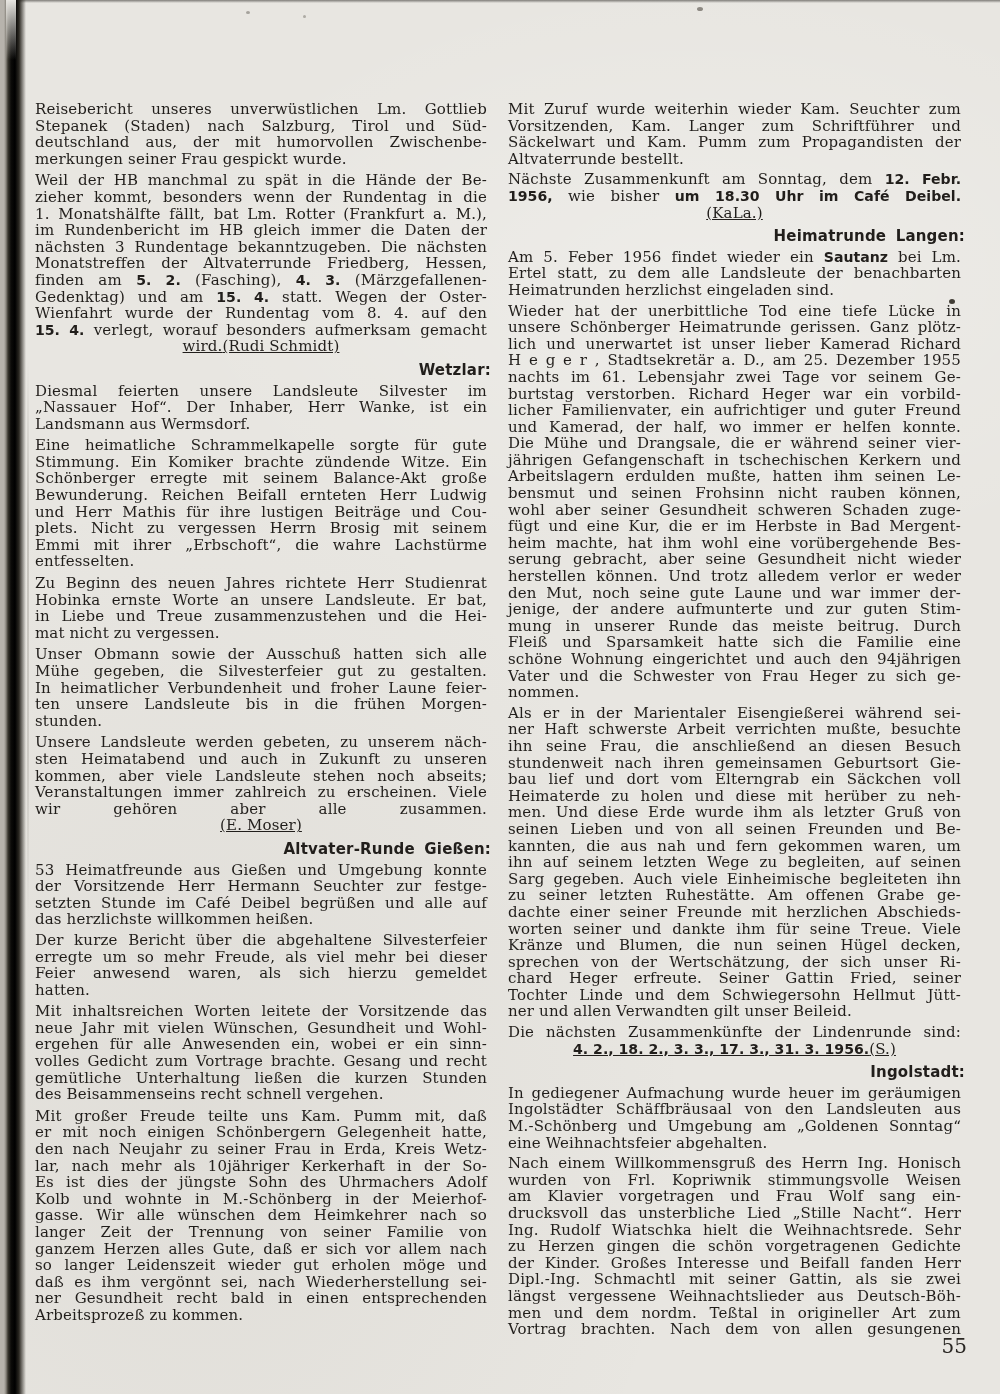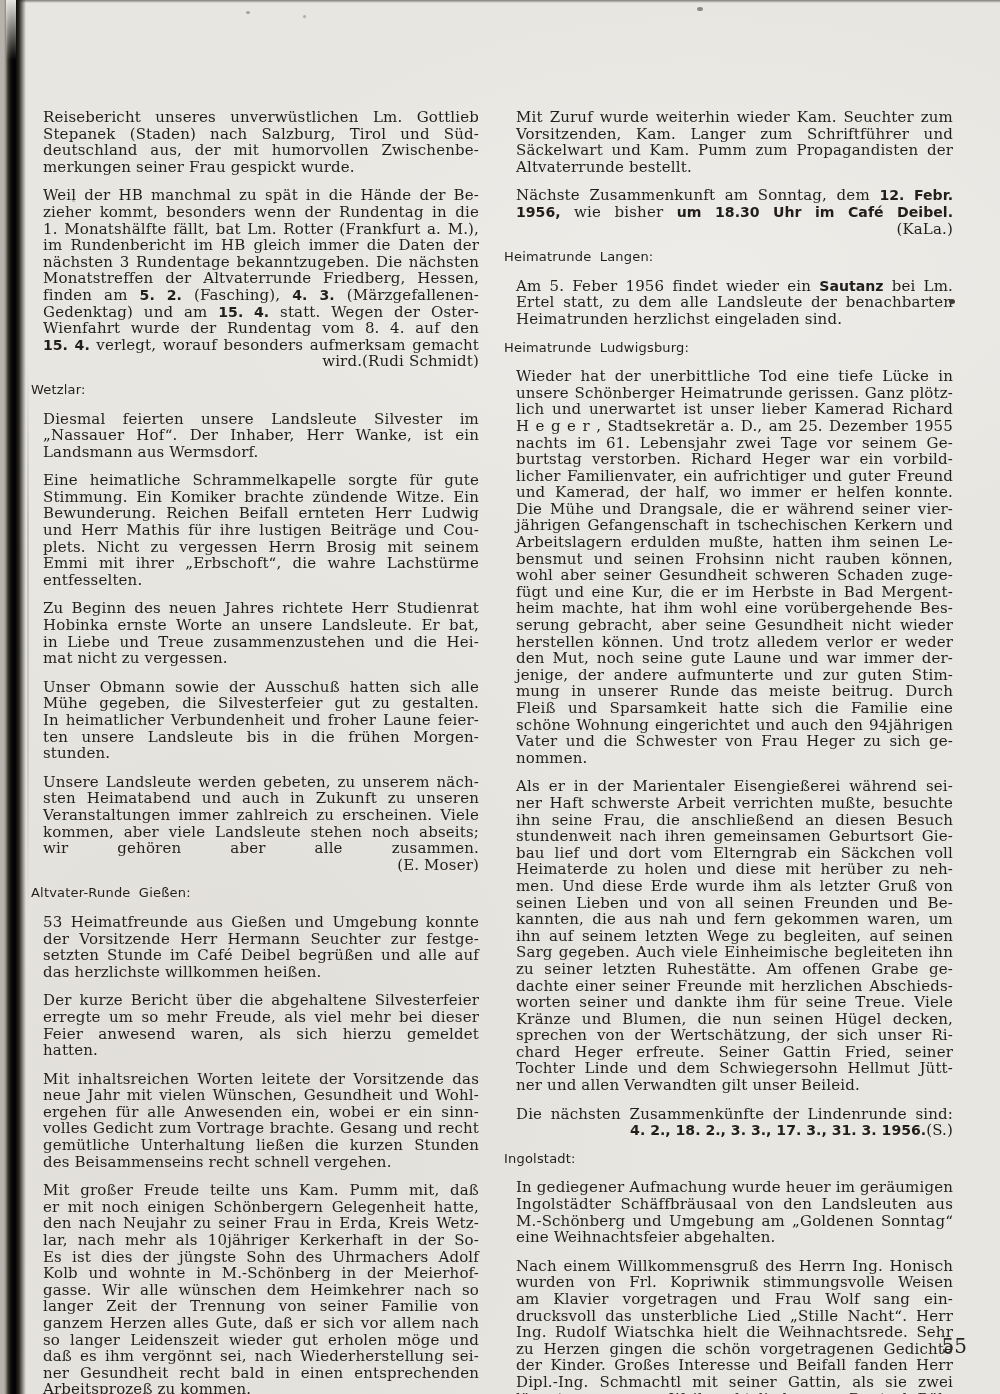--- a/index.html
+++ b/index.html
@@ -19,27 +19,27 @@
   .gutter{position:absolute;left:0;top:0;width:26px;height:100%;
     background:linear-gradient(to right,
       #b7b3ac 0px,#b7b3ac 4px,#8a867e 6px,#3a372f 8px,
       #0c0b09 11px,#000 15px,#2b2822 19px,rgba(43,40,34,0) 26px);}
   .gutter::before{content:"";position:absolute;left:6px;top:0;width:10px;height:60px;
     background:linear-gradient(to bottom, #e8e6e1, rgba(232,230,225,0));}
   .col{position:absolute;top:97px;width:460px;font-size:15px;line-height:16.6px;
     letter-spacing:.15px;}
   .col-left{left:31px;}
   .col-right{left:504px;width:461px;}
-  .block{margin:12px;}
+  .block{margin:4px;}
   .block.gap{margin-top:5px;}
   .heading{margin:7px 0 4px 0;font-family:"DejaVu Sans", sans-serif;
-    font-weight:normal;font-size:13px;letter-spacing:.2px;word-spacing:4px;}
+    font-weight:bold;font-size:15px;letter-spacing:.2px;word-spacing:4px;text-align:right;}
   .line{text-align:justify;text-align-last:justify;}
   .line.last{text-align-last:left;}
-  .line.split{display:flex;justify-content:flex-end;text-align:left;text-align-last:left;}
+  .line.split{display:flex;justify-content:center;text-align:left;text-align-last:left;text-decoration:underline;}
   .line b{font-family:"DejaVu Sans", sans-serif;font-size:.94em;letter-spacing:0;}
   .page-number{position:absolute;top:1334px;right:33px;font-size:20px;
     font-family:"DejaVu Serif", serif;color:#2a2723;margin-left:20px;}
   .speck{position:absolute;border-radius:50%;background:#413d35;}
   .speck.s1{left:949px;top:299px;width:6px;height:5px;}
   .speck.s2{left:697px;top:7px;width:6px;height:4px;opacity:.55;}
   .speck.s3{left:246px;top:11px;width:4px;height:3px;opacity:.4;}
   .speck.s4{left:303px;top:15px;width:3px;height:3px;opacity:.35;}
   .speck.s5{left:72px;top:200px;width:3px;height:2px;opacity:.3;}
   .crease{position:absolute;left:27px;top:360px;width:2px;height:560px;
@@ -79,20 +79,21 @@
       </div>
       <div class="heading">Wetzlar:</div>
       <div class="block">
         <div class="line">Diesmal feierten unsere Landsleute Silvester im</div>
         <div class="line">„Nassauer Hof“. Der Inhaber, Herr Wanke, ist ein</div>
         <div class="line last">Landsmann aus Wermsdorf.</div>
       </div>
       <div class="block gap">
         <div class="line">Eine heimatliche Schrammelkapelle sorgte für gute</div>
         <div class="line">Stimmung. Ein Komiker brachte zündende Witze. Ein</div>
+        <div class="line">Schönberger erregte mit seinem Balance-Akt große</div>
         <div class="line">Bewunderung. Reichen Beifall ernteten Herr Ludwig</div>
         <div class="line">und Herr Mathis für ihre lustigen Beiträge und Cou-</div>
         <div class="line">plets. Nicht zu vergessen Herrn Brosig mit seinem</div>
         <div class="line">Emmi mit ihrer „Erbschoft“, die wahre Lachstürme</div>
         <div class="line last">entfesselten.</div>
       </div>
       <div class="block gap">
         <div class="line">Zu Beginn des neuen Jahres richtete Herr Studienrat</div>
         <div class="line">Hobinka ernste Worte an unsere Landsleute. Er bat,</div>
         <div class="line">in Liebe und Treue zusammenzustehen und die Hei-</div>
@@ -101,22 +102,22 @@
       <div class="block gap">
         <div class="line">Unser Obmann sowie der Ausschuß hatten sich alle</div>
         <div class="line">Mühe gegeben, die Silvesterfeier gut zu gestalten.</div>
         <div class="line">In heimatlicher Verbundenheit und froher Laune feier-</div>
         <div class="line">ten unsere Landsleute bis in die frühen Morgen-</div>
         <div class="line last">stunden.</div>
       </div>
       <div class="block gap">
         <div class="line">Unsere Landsleute werden gebeten, zu unserem näch-</div>
         <div class="line">sten Heimatabend und auch in Zukunft zu unseren</div>
+        <div class="line">kommen, aber viele Landsleute stehen noch abseits;</div>
         <div class="line">Veranstaltungen immer zahlreich zu erscheinen. Viele</div>
-        <div class="line">kommen, aber viele Landsleute stehen noch abseits;</div>
         <div class="line">wir gehören aber alle zusammen.</div>
         <div class="line split">
           <span></span>
           <span>(E. Moser)</span>
         </div>
       </div>
       <div class="heading">Altvater-Runde Gießen:</div>
       <div class="block">
         <div class="line">53 Heimatfreunde aus Gießen und Umgebung konnte</div>
         <div class="line">der Vorsitzende Herr Hermann Seuchter zur festge-</div>
@@ -167,21 +168,20 @@
           <span></span>
           <span>(KaLa.)</span>
         </div>
       </div>
       <div class="heading">Heimatrunde Langen:</div>
       <div class="block">
         <div class="line">Am 5. Feber 1956 findet wieder ein <b>Sautanz</b> bei Lm.</div>
         <div class="line">Ertel statt, zu dem alle Landsleute der benachbarten</div>
         <div class="line last">Heimatrunden herzlichst eingeladen sind.</div>
       </div>
-      <div class="heading">Heimatrunde Ludwigsburg:</div>
       <div class="block">
         <div class="line">Wieder hat der unerbittliche Tod eine tiefe Lücke in</div>
         <div class="line">unsere Schönberger Heimatrunde gerissen. Ganz plötz-</div>
         <div class="line">lich und unerwartet ist unser lieber Kamerad Richard</div>
         <div class="line">H e g e r , Stadtsekretär a. D., am 25. Dezember 1955</div>
         <div class="line">nachts im 61. Lebensjahr zwei Tage vor seinem Ge-</div>
         <div class="line">burtstag verstorben. Richard Heger war ein vorbild-</div>
         <div class="line">licher Familienvater, ein aufrichtiger und guter Freund</div>
         <div class="line">und Kamerad, der half, wo immer er helfen konnte.</div>
         <div class="line">Die Mühe und Drangsale, die er während seiner vier-</div>

